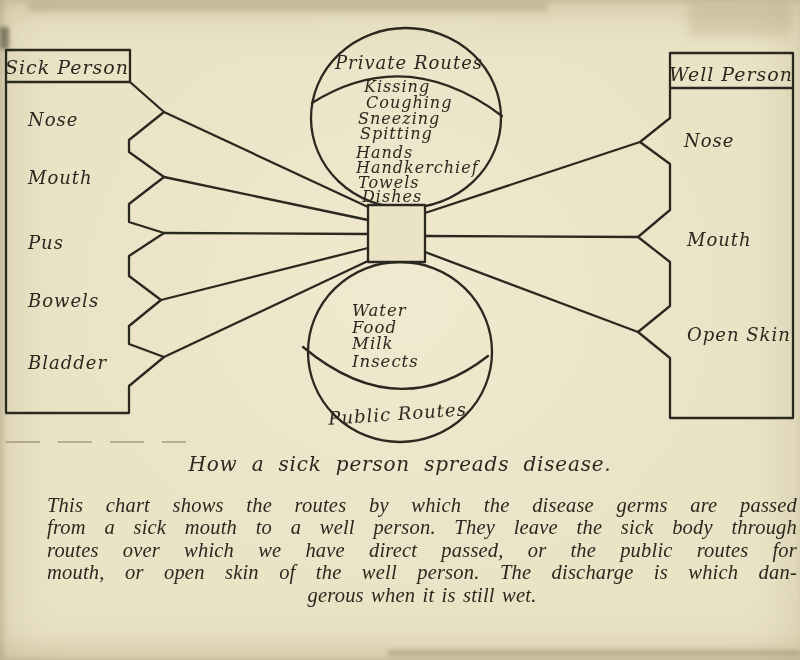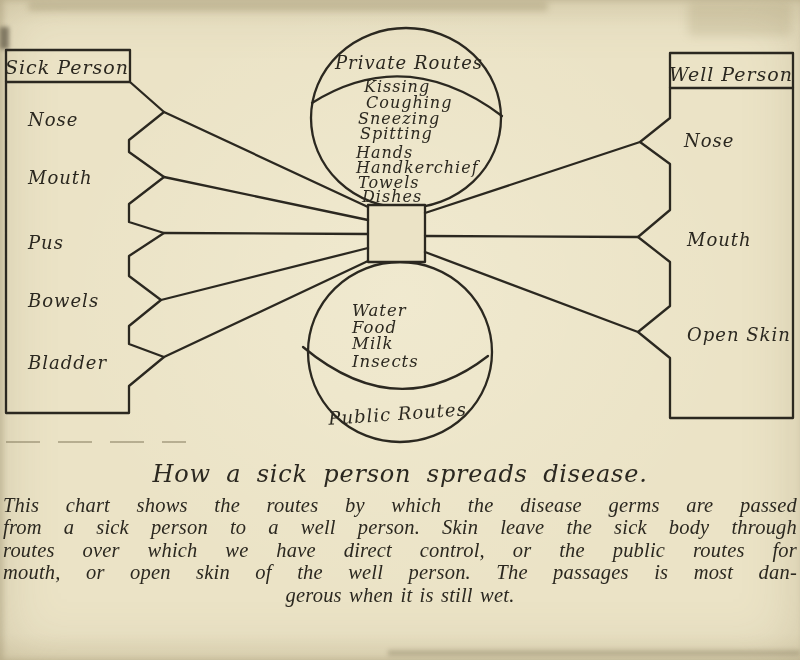--- a/index.html
+++ b/index.html
@@ -20,33 +20,33 @@
   .ghost-a{position:absolute;left:28px;top:2px;width:520px;height:9px;background:rgba(140,125,85,0.30);filter:blur(3px);border-radius:4px;}
   .ghost-b{position:absolute;left:688px;top:2px;width:104px;height:34px;background:rgba(150,135,95,0.22);filter:blur(5px);border-radius:6px;}
   .ghost-c{position:absolute;left:0px;top:27px;width:9px;height:22px;background:rgba(60,52,38,0.55);filter:blur(2px);}
   .ghost-rule{position:absolute;left:6px;top:441px;width:180px;height:2px;
     background:repeating-linear-gradient(90deg, rgba(110,100,70,0.42) 0 34px, rgba(110,100,70,0) 34px 52px);}
   .ghost-bottom{position:absolute;left:388px;top:650px;width:412px;height:6px;background:rgba(100,88,60,0.28);filter:blur(2px);}
 
   .diagram{position:absolute;left:0;top:0;width:800px;height:446px;}
 
   .caption{
-    position:absolute;left:0;top:461px;width:800px;
+    position:absolute;left:0;top:451px;width:800px;
     text-align:center;
     font-family:"DejaVu Serif", serif;
-    font-size:24px;line-height:26px;
+    font-size:20px;line-height:26px;
     letter-spacing:0.8px;word-spacing:7px;
   }
   .body-text{
     position:absolute;left:3px;top:494px;width:794px;
     font-family:"Liberation Serif", serif;
     font-size:20.5px;line-height:22.4px;
     word-spacing:2px;letter-spacing:0.2px;
   }
-  .body-line{text-align:justify;text-align-last:justify;white-space:nowrap;}
+  .body-line{text-align:justify;text-align-last:justify;white-space:nowrap;margin-left:44px;}
   .body-line.last{text-align-last:center;}
 
   svg text{fill:#2b2820;}
   .hand{font-family:"DejaVu Serif", serif;letter-spacing:1px;}
 </style>
 </head>
 <body>
 
 <div class="page">
 
@@ -109,19 +109,19 @@
     <text class="hand" x="352" y="333" font-size="16.5">Food</text>
     <text class="hand" x="352" y="349" font-size="16.5">Milk</text>
     <text class="hand" x="352" y="367" font-size="16.5">Insects</text>
     <text class="hand" x="398" y="420" font-size="18" text-anchor="middle" transform="rotate(-4 398 420)">Public Routes</text>
   </svg>
 
   <div class="caption">How a sick person spreads disease.</div>
 
   <div class="body-text">
     <div class="body-line">This chart shows the routes by which the disease germs are passed</div>
-    <div class="body-line">from a sick person to a well person.  Skin leave the sick body through</div>
-    <div class="body-line">routes over which we have direct control, or the public routes for</div>
-    <div class="body-line">mouth, or open skin of the well person.  The passages is most dan-</div>
+    <div class="body-line">from a sick mouth to a well person.  They leave the sick body through</div>
+    <div class="body-line">routes over which we have direct passed, or the public routes for</div>
+    <div class="body-line">mouth, or open skin of the well person.  The discharge is which dan-</div>
     <div class="body-line last">gerous when it is still wet.</div>
   </div>
 
 </div>
 
 </body></html>

